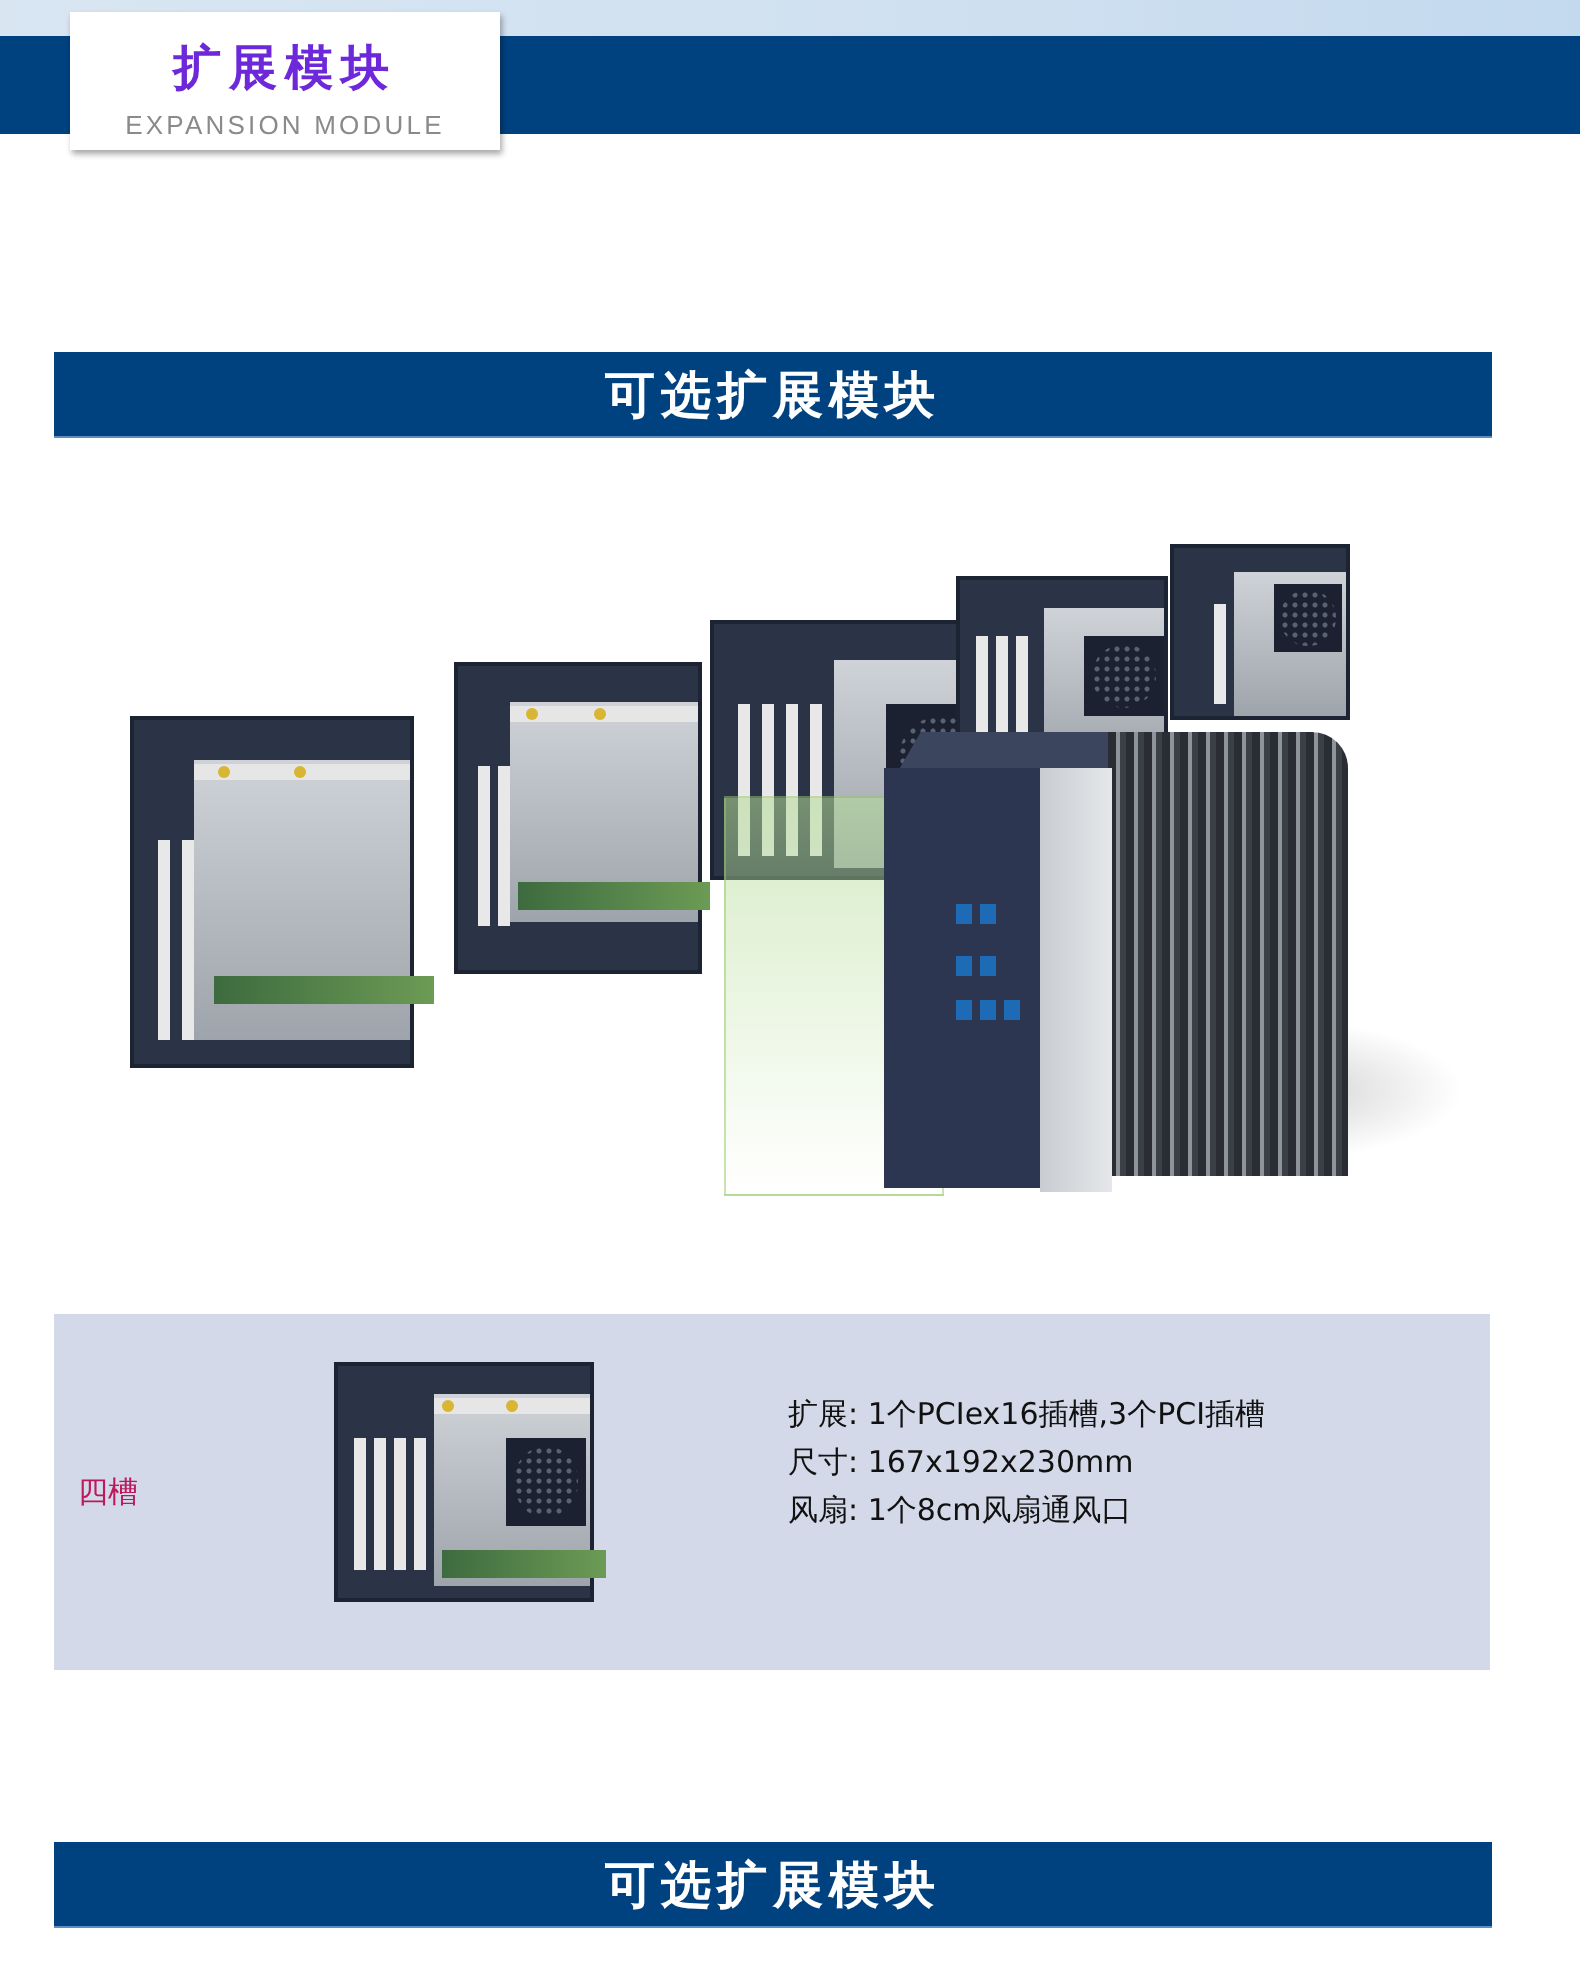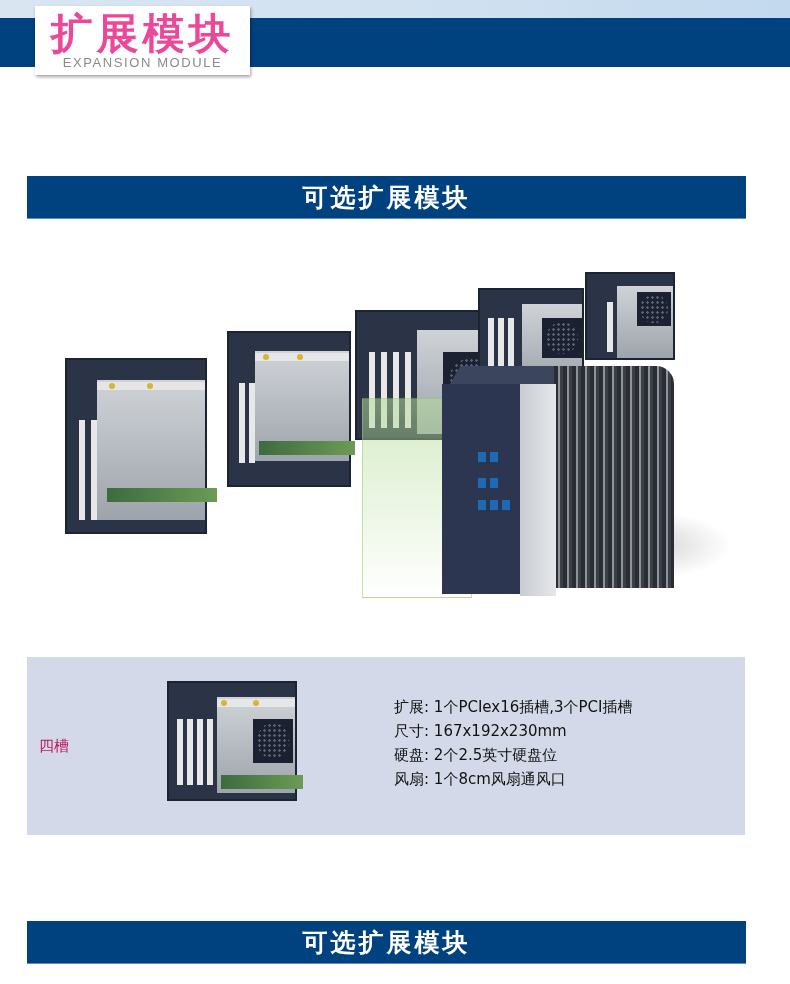--- a/index.html
+++ b/index.html
@@ -4,21 +4,21 @@
 <style>
   * { box-sizing: border-box; margin: 0; padding: 0; }
   html, body { width: 790px; height: 984px; background: #ffffff; overflow: hidden; }
   body { font-family: "DejaVu Sans", "Liberation Sans", sans-serif; position: relative; }
 
   .top-band-light { position: absolute; left: 0; top: 0; width: 790px; height: 18px;
     background: linear-gradient(90deg, #d9e6f2 0%, #cfe0f0 60%, #c3d9ee 100%); }
   .top-band-navy { position: absolute; left: 0; top: 18px; width: 790px; height: 49px; background: #00417f; }
   .title-card { position: absolute; left: 35px; top: 6px; width: 215px; height: 69px; background: #ffffff;
     box-shadow: 1px 2px 3px rgba(0,0,0,0.35); text-align: center; }
-  .title-card .cn { font-size: 42px; font-weight: bold; color: #ec4899; letter-spacing: 4px; line-height: 44px; margin-top: 6px; }
+  .title-card .cn { font-size: 24px; font-weight: bold; color: #6d28d9; letter-spacing: 4px; line-height: 44px; margin-top: 6px; }
   .title-card .en { font-family: "Liberation Sans", sans-serif; font-size: 13px; color: #8a8a8a; letter-spacing: 1.6px; line-height: 14px; }
 
   .section-bar { position: absolute; left: 27px; width: 719px; height: 43px; background: #00417f;
     border-bottom: 1px solid #5b8fc4; color: #fff; text-align: center; font-size: 25px; font-weight: bold;
     letter-spacing: 3px; line-height: 43px; }
 
   .hero { position: absolute; left: 50px; top: 258px; width: 680px; height: 380px; }
   .module { position: absolute; background: #2b3346; border: 2px solid #1c2333; }
   .module .inner { position: absolute; background: linear-gradient(180deg,#cfd3d8,#9ea4ab); }
   .module .slot { position: absolute; background: #e8e8e8; width: 6px; }
@@ -141,23 +141,19 @@
   <div class="spec-list">
     <div class="spec-row">
       <span>扩展:</span>
       <span>1个PCIex16插槽,3个PCI插槽</span>
     </div>
     <div class="spec-row">
       <span>尺寸:</span>
       <span>167x192x230mm</span>
     </div>
     <div class="spec-row">
-      <span>硬盘:</span>
-      <span>2个2.5英寸硬盘位</span>
-    </div>
-    <div class="spec-row">
       <span>风扇:</span>
       <span>1个8cm风扇通风口</span>
     </div>
   </div>
 </div>
 
 <div class="section-bar" style="top:921px;">可选扩展模块</div>
 
 </body></html>

